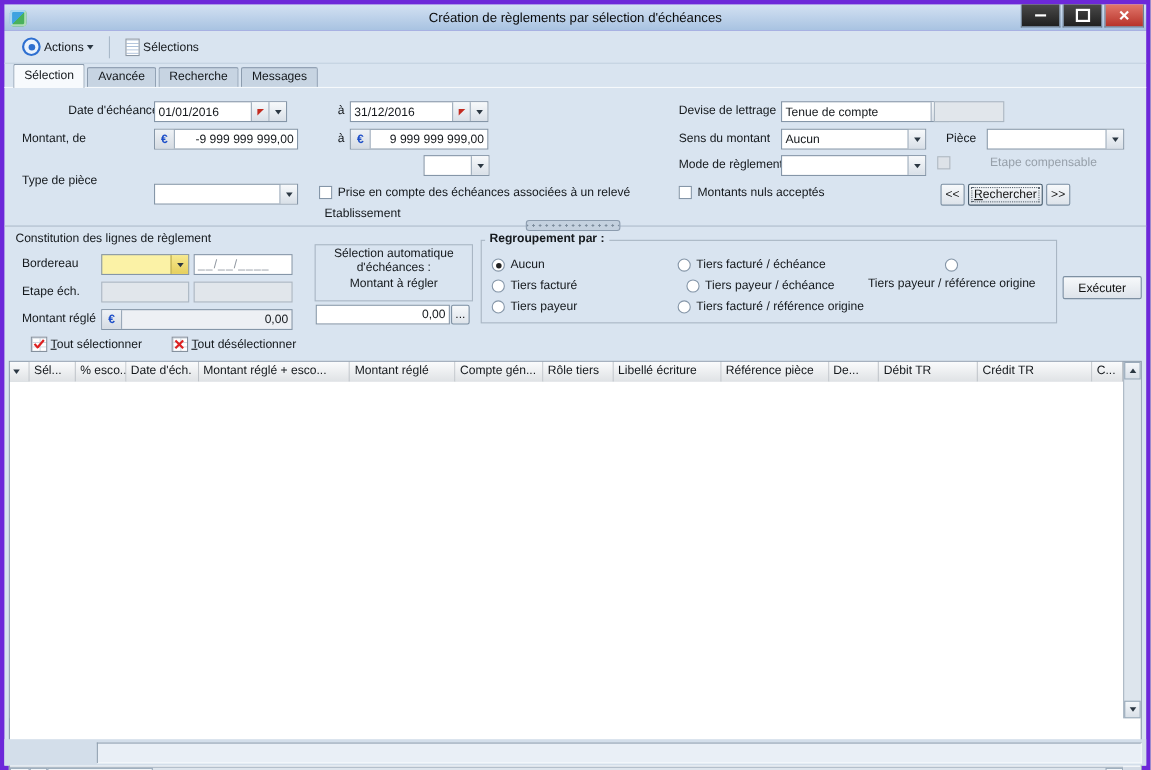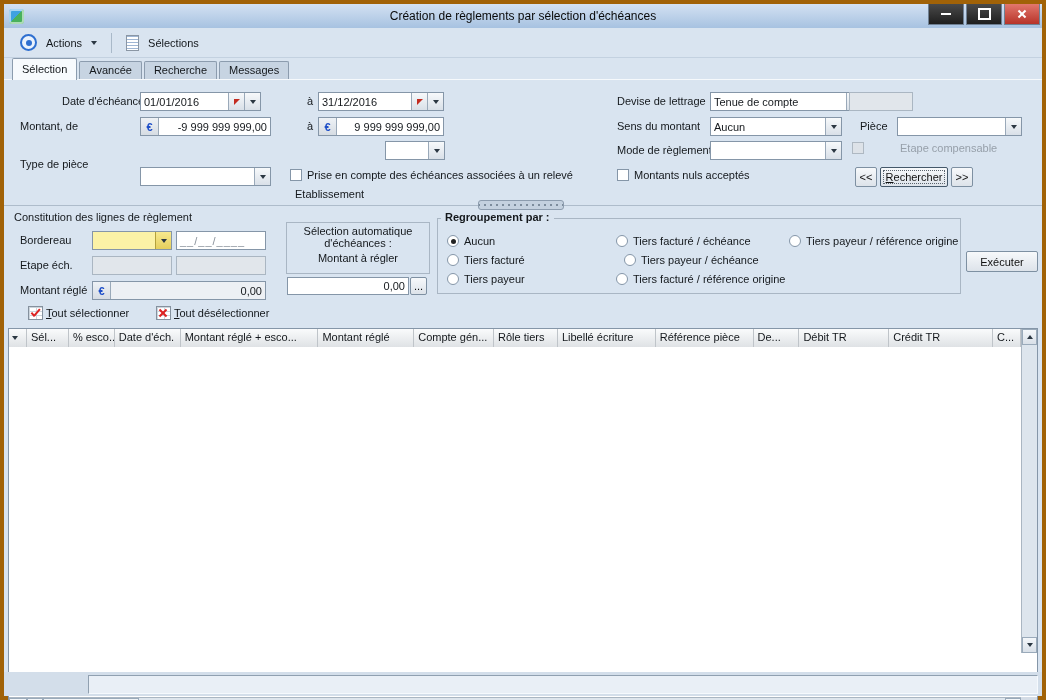--- a/index.html
+++ b/index.html
@@ -1,17 +1,17 @@
 <!DOCTYPE html>
 <html><head>
 <meta charset="utf-8">
 <style>
   html,body{margin:0;padding:0;}
   body{font-family:"Liberation Sans",sans-serif;background:#8f9aa5;}
-  .window{position:relative;width:1046px;height:700px;background:#a16207;overflow:hidden;margin:0 auto;}
+  .window{position:relative;width:1046px;height:700px;background:#6d28d9;overflow:hidden;margin:0 auto;}
 
   
   .titlebar{position:absolute;left:4px;top:4px;width:1038px;height:24px;
     background:linear-gradient(#d3e1f2,#a7c2e1);display:flex;align-items:center;}
   .app-icon{width:15px;height:15px;margin-left:5px;border-radius:3px;
     background:linear-gradient(135deg,#3fa2e0 0 50%,#49b15c 50% 100%);
     box-shadow:inset 0 0 0 2px rgba(255,255,255,.55);}
   .title-text{position:absolute;left:0;right:0;text-align:center;font-size:12px;color:#0a0a0a;}
   .win-btns{position:absolute;right:2px;top:0;display:flex;}
   .win-btn{width:34px;height:20px;display:flex;align-items:center;justify-content:center;
@@ -27,21 +27,21 @@
 
   
   .client{position:absolute;left:4px;top:28px;width:1038px;height:668px;background:#d9e4f0;
     font-size:11px;color:#14181c;}
   .lbl{position:absolute;white-space:nowrap;}
   .bold{font-weight:bold;}
 
   
   .toolbar{position:absolute;left:0;top:0;width:100%;height:30px;display:flex;align-items:center;
     padding-left:10px;box-sizing:border-box;border-bottom:1px solid #c3d1e0;}
-  .tbtn{display:flex;align-items:center;gap:9px;padding:3px 6px;border-radius:2px;cursor:default;}
+  .tbtn{display:flex;align-items:center;gap:3px;padding:3px 6px;border-radius:2px;cursor:default;}
   .icon-target{width:13px;height:13px;border-radius:50%;border:2px solid #2e6fd0;position:relative;background:#eaf2fc;}
   .icon-target::after{content:"";position:absolute;left:3.5px;top:3.5px;width:6px;height:6px;border-radius:50%;background:#2e6fd0;}
   .icon-page{width:11px;height:14px;background:#fff;border:1px solid #8a96a4;
     background-image:linear-gradient(#9fb6d4 1px,transparent 1px);background-size:100% 3px;background-position:0 3px;}
   .tsep{width:1px;height:20px;background:#a9b9c9;margin:0 8px;}
   .tri{width:0;height:0;display:inline-block;}
   .tri.down{border-left:3px solid transparent;border-right:3px solid transparent;border-top:4px solid #2b3742;}
   .tri.up{border-left:3px solid transparent;border-right:3px solid transparent;border-bottom:4px solid #2b3742;}
   .tri.left{border-top:3px solid transparent;border-bottom:3px solid transparent;border-right:4px solid #2b3742;}
   .tri.right{border-top:3px solid transparent;border-bottom:3px solid transparent;border-left:4px solid #2b3742;}
@@ -352,21 +352,21 @@
       <span>Tiers facturé / échéance</span>
     </label>
     <label class="radio" style="left:620px;top:226px;">
       <span class="rb"></span>
       <span>Tiers payeur / échéance</span>
     </label>
     <label class="radio" style="left:612px;top:245px;">
       <span class="rb"></span>
       <span>Tiers facturé / référence origine</span>
     </label>
-    <label class="radio" style="left:785px;top:207px;">
+    <label class="radio" style="left:785px;top:207px;flex-direction:column;">
       <span class="rb"></span>
       <span>Tiers payeur / référence origine</span>
     </label>
 
     <div class="btn" style="left:962px;top:223px;width:72px;height:21px;">
         <span>Exécuter</span>
       </div>
 
     <span class="icon-table check" style="left:24px;top:278px;"></span>
     <div class="lbl" style="left:42px;top:279px;"><span class="ul-first">Tout sélectionner</span></div>

